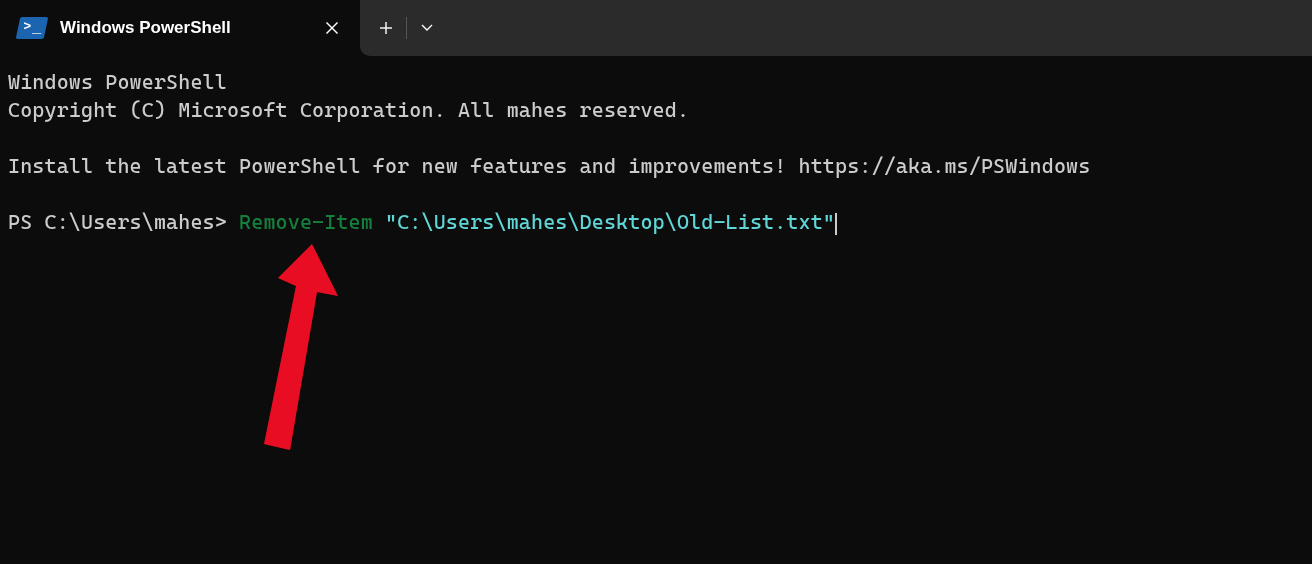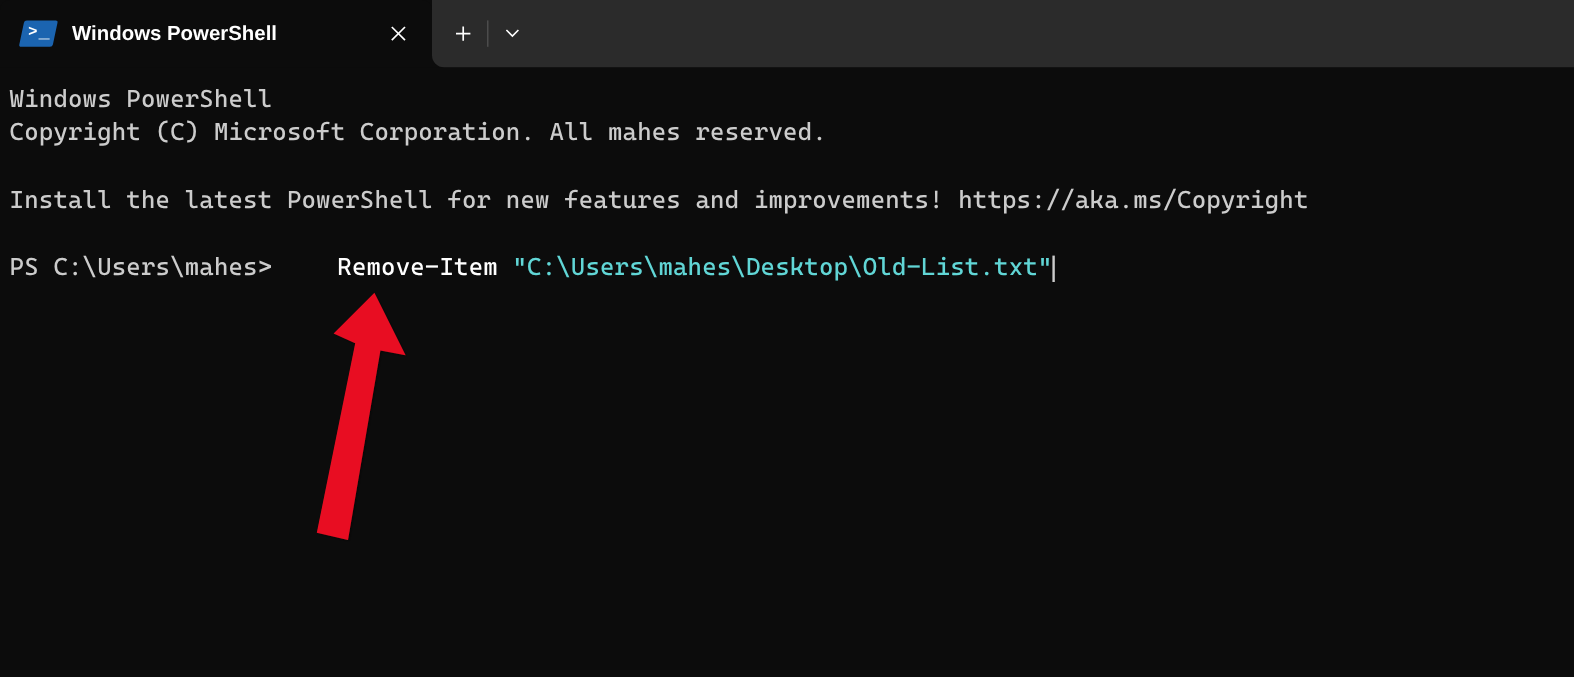--- a/index.html
+++ b/index.html
@@ -102,21 +102,21 @@
   }
   .terminal {
     padding: 12px 8px;
     font-family: "Cascadia Mono", Consolas, monospace;
     font-size: 20.5px;
     line-height: 28px;
     white-space: pre;
     letter-spacing: 0.15px;
   }
   .fg-white { color: #cccccc; }
-  .fg-yellow { color: #ffffff; margin-left: 42px; }
+  .fg-yellow { color: #15803d; }
   .fg-cyan { color: #61d6d6; }
   .cursor {
     display: inline-block;
     width: 1.5px;
     height: 22px;
     background: #cccccc;
     vertical-align: text-top;
     margin-top: 3px;
   }
   .annotation-arrow {
@@ -152,21 +152,21 @@
       <svg width="14" height="10" viewBox="0 0 14 10">
         <polyline points="2,2 7,7 12,2" fill="none" stroke="#ffffff" stroke-width="1.4"></polyline>
       </svg>
     </div>
   </div>
 </div>
 
 <div class="terminal"><span class="fg-white">Windows PowerShell</span>
 <span class="fg-white">Copyright (C) Microsoft Corporation. All mahes reserved.</span>
 
-<span class="fg-white">Install the latest PowerShell for new features and improvements! https://aka.ms/Copyright</span>
+<span class="fg-white">Install the latest PowerShell for new features and improvements! https://aka.ms/PSWindows</span>
 
 <span class="fg-white">PS C:\Users\mahes&gt; </span><span class="fg-yellow">Remove-Item</span><span class="fg-white"> </span><span class="fg-cyan">"C:\Users\mahes\Desktop\Old-List.txt"</span><span class="cursor"></span></div>
 
 <svg class="annotation-arrow" width="100" height="220">
   <defs>
     <filter id="sh" x="-20%" y="-20%" width="140%" height="140%">
       <feDropShadow dx="1" dy="1" stdDeviation="1" flood-color="#000" flood-opacity="0.4"></feDropShadow>
     </filter>
   </defs>
   <path d="M 62 4 L 88 56 L 67 52 L 40 210 L 14 204 L 46 46 L 28 38 Z" fill="#e81123" filter="url(#sh)"></path>

